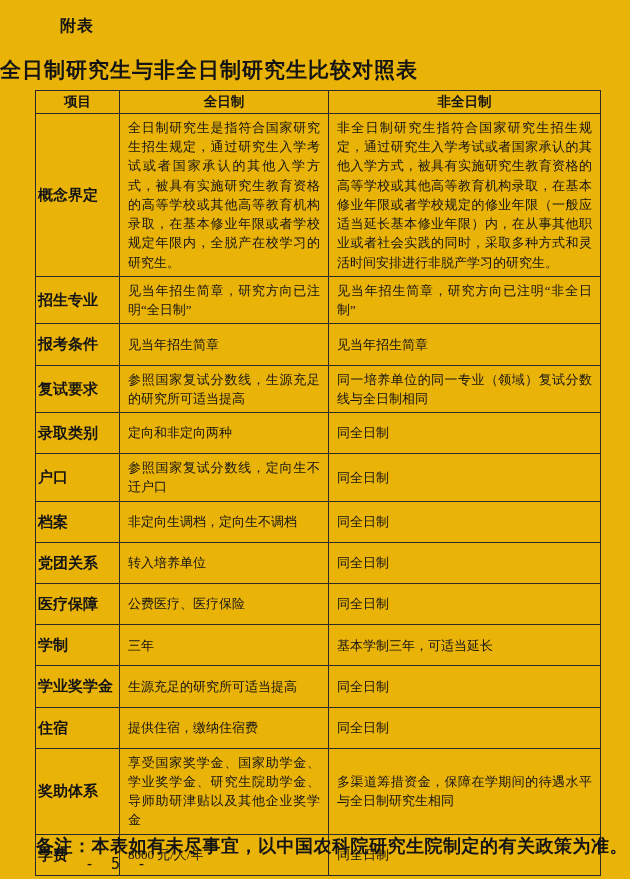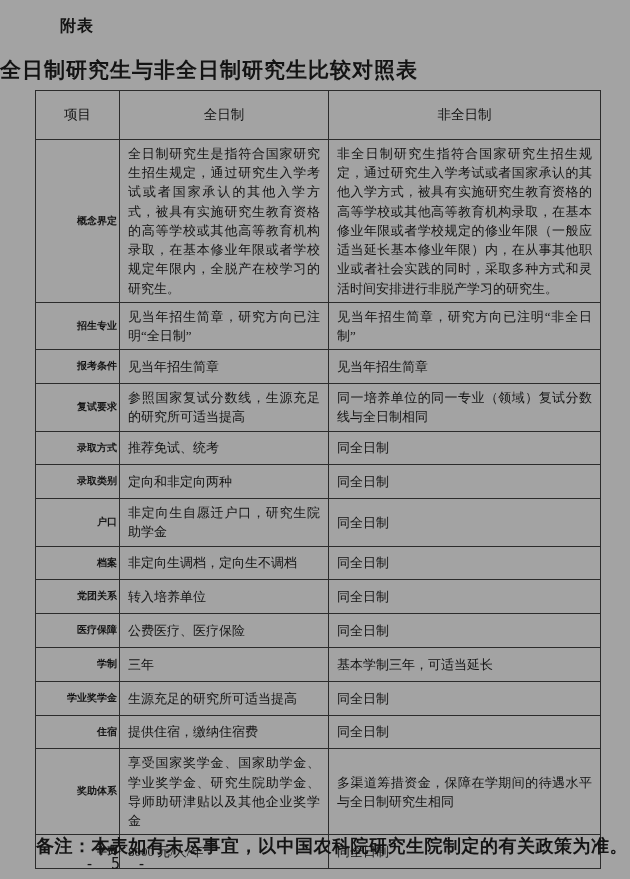--- a/index.html
+++ b/index.html
@@ -5,21 +5,21 @@
   * { margin: 0; padding: 0; box-sizing: border-box; }
   html, body { width: 630px; background: #e9e9e7; }
   body {
     font-family: "Liberation Serif", serif;
     color: #141414;
   }
   .paper {
     position: relative;
     width: 630px;
     height: 879px;
-    background: #a3a3a3;
+    background: #eab308;
     overflow: hidden;
   }
   .appendix-label {
     position: absolute;
     left: 60px;
     top: 16px;
     font-size: 16px;
     font-weight: bold;
     font-family: "Liberation Sans", sans-serif;
     letter-spacing: 1px;
@@ -43,33 +43,33 @@
     table-layout: fixed;
     font-size: 13px;
   }
   table.cmp th, table.cmp td {
     border: 1.5px solid #2b2b2b;
     padding: 4px 8px;
     line-height: 1.48;
     vertical-align: middle;
   }
   table.cmp th {
-    font-weight: normal;
+    font-weight: bold;
     text-align: center;
-    padding: 14px 4px;
+    padding: 1px 4px;
     font-size: 13.5px;
   }
   table.cmp col.c1 { width: 84px; }
   table.cmp col.c2 { width: 209px; }
   table.cmp col.c3 { width: 272px; }
   table.cmp td.item-col {
     font-weight: bold;
-    text-align: right;
+    text-align: left;
     padding: 9px 2px;
-    font-size: 10px;
+    font-size: 15px;
   }
   table.cmp td.text-col {
     text-align: justify;
     text-justify: inter-character;
   }
   .footer-note {
     position: absolute;
     left: 36px;
     top: 834px;
     font-size: 18px;
@@ -122,32 +122,27 @@
           <td class="item-col">报考条件</td>
           <td class="text-col">见当年招生简章</td>
           <td class="text-col">见当年招生简章</td>
         </tr>
         <tr>
           <td class="item-col">复试要求</td>
           <td class="text-col">参照国家复试分数线，生源充足的研究所可适当提高</td>
           <td class="text-col">同一培养单位的同一专业（领域）复试分数线与全日制相同</td>
         </tr>
         <tr>
-          <td class="item-col">录取方式</td>
-          <td class="text-col">推荐免试、统考</td>
-          <td class="text-col">同全日制</td>
-        </tr>
-        <tr>
           <td class="item-col">录取类别</td>
           <td class="text-col">定向和非定向两种</td>
           <td class="text-col">同全日制</td>
         </tr>
         <tr>
           <td class="item-col">户口</td>
-          <td class="text-col">非定向生自愿迁户口，研究生院助学金</td>
+          <td class="text-col">参照国家复试分数线，定向生不迁户口</td>
           <td class="text-col">同全日制</td>
         </tr>
         <tr>
           <td class="item-col">档案</td>
           <td class="text-col">非定向生调档，定向生不调档</td>
           <td class="text-col">同全日制</td>
         </tr>
         <tr>
           <td class="item-col">党团关系</td>
           <td class="text-col">转入培养单位</td>

